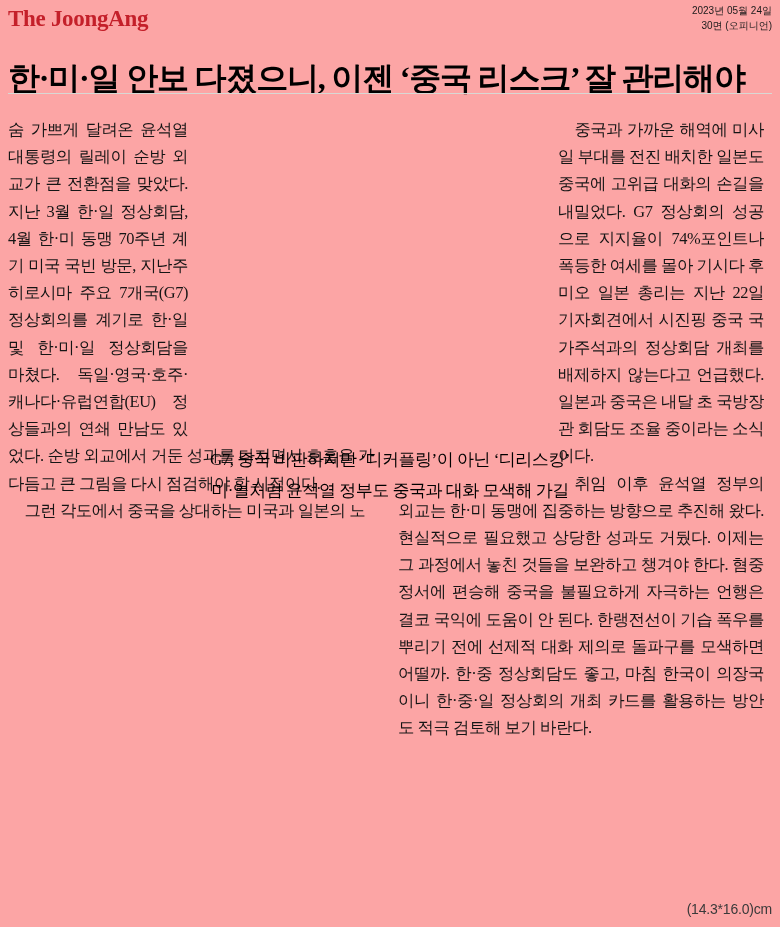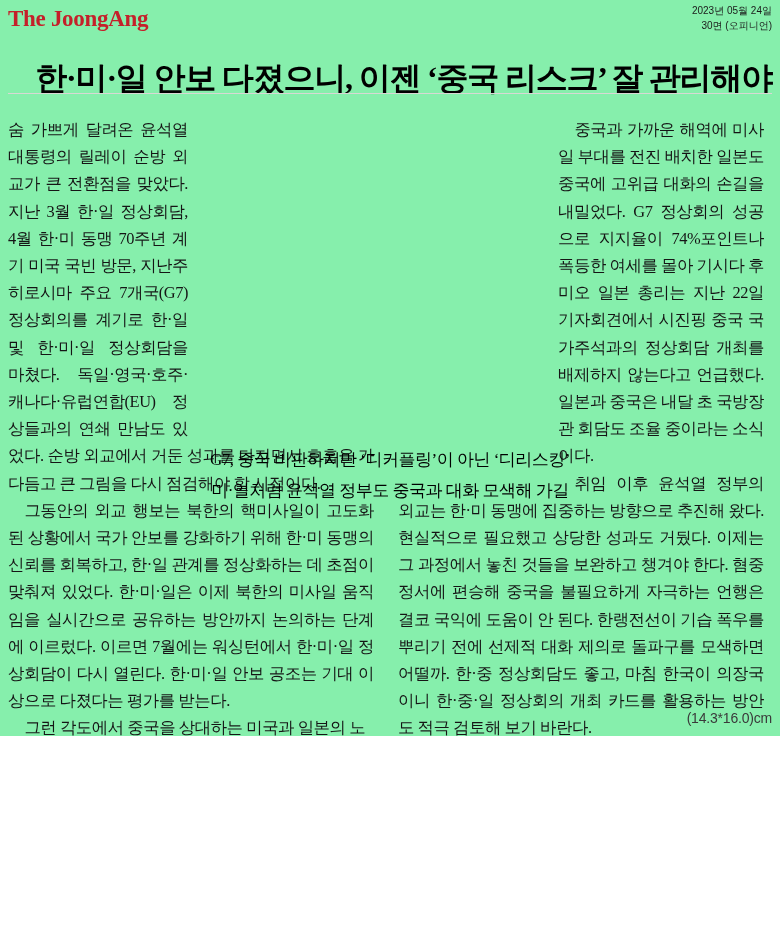--- a/index.html
+++ b/index.html
@@ -3,22 +3,22 @@
 <meta charset="utf-8">
 <style>
   html, body {
     margin: 0;
     padding: 0;
     background: #ffffff;
   }
   .page {
     position: relative;
     width: 780px;
-    height: 736px;
-    background: #86efac;
+    height: 927px;
+    background: #fca5a5;
     overflow: hidden;
     font-family: "Liberation Serif", "DejaVu Serif", serif;
     color: #111111;
   }
 
   
   .masthead {
     position: absolute;
     left: 8px;
     top: 4px;
@@ -49,21 +49,21 @@
     white-space: nowrap;
   }
   .issue-meta div { white-space: nowrap; }
 
   
   .headline {
     position: absolute;
     left: 8px;
     top: 36px;
     width: 764px;
-    text-align: right;
+    text-align: left;
     font-size: 32px;
     font-weight: bold;
     line-height: 42px;
     letter-spacing: -1.2px;
     color: #000000;
     white-space: nowrap;
   }
   .rule {
     position: absolute;
     left: 8px;
@@ -159,21 +159,20 @@
   </div>
 
   <h1 class="headline">한·미·일 안보 다졌으니, 이젠 ‘중국 리스크’ 잘 관리해야</h1>
   <div class="rule"></div>
 
   <div class="body-area">
 
     <div class="col col-left">
       <div class="shape-left"></div>
       <p class="first">숨 가쁘게 달려온 윤석열 대통령의 릴레이 순방 외교가 큰 전환점을 맞았다. 지난 3월 한·일 정상회담, 4월 한·미 동맹 70주년 계기 미국 국빈 방문, 지난주 히로시마 주요 7개국(G7) 정상회의를 계기로 한·일 및 한·미·일 정상회담을 마쳤다. 독일·영국·호주·캐나다·유럽연합(EU) 정상들과의 연쇄 만남도 있었다. 순방 외교에서 거둔 성과를 다지면서 호흡을 가다듬고 큰 그림을 다시 점검해야 할 시점이다.</p>
-      <p>그동안의 외교 행보는 북한의 핵미사일이 고도화된 상황에서 국가 안보를 강화하기 위해 한·미 동맹의 신뢰를 회복하고, 한·일 관계를 정상화하는 데 초점이 맞춰져 있었다. 한·미·일은 이제 북한의 미사일 움직임을 실시간으로 공유하는 방안까지 논의하는 단계에 이르렀다. 이르면 7월에는 워싱턴에서 한·미·일 정상회담이 다시 열린다. 한·미·일 안보 공조는 기대 이상으로 다졌다는 평가를 받는다.</p>
       <p>그런 각도에서 중국을 상대하는 미국과 일본의 노</p>
     </div>
 
     <div class="col col-right">
       <div class="shape-right"></div>
       <p>중국과 가까운 해역에 미사일 부대를 전진 배치한 일본도 중국에 고위급 대화의 손길을 내밀었다. G7 정상회의 성공으로 지지율이 74%포인트나 폭등한 여세를 몰아 기시다 후미오 일본 총리는 지난 22일 기자회견에서 시진핑 중국 국가주석과의 정상회담 개최를 배제하지 않는다고 언급했다. 일본과 중국은 내달 초 국방장관 회담도 조율 중이라는 소식이다.</p>
       <p>취임 이후 윤석열 정부의 외교는 한·미 동맹에 집중하는 방향으로 추진해 왔다. 현실적으로 필요했고 상당한 성과도 거뒀다. 이제는 그 과정에서 놓친 것들을 보완하고 챙겨야 한다. 혐중 정서에 편승해 중국을 불필요하게 자극하는 언행은 결코 국익에 도움이 안 된다. 한랭전선이 기습 폭우를 뿌리기 전에 선제적 대화 제의로 돌파구를 모색하면 어떨까. 한·중 정상회담도 좋고, 마침 한국이 의장국이니 한·중·일 정상회의 개최 카드를 활용하는 방안도 적극 검토해 보기 바란다.</p>
     </div>
 
   </div>

